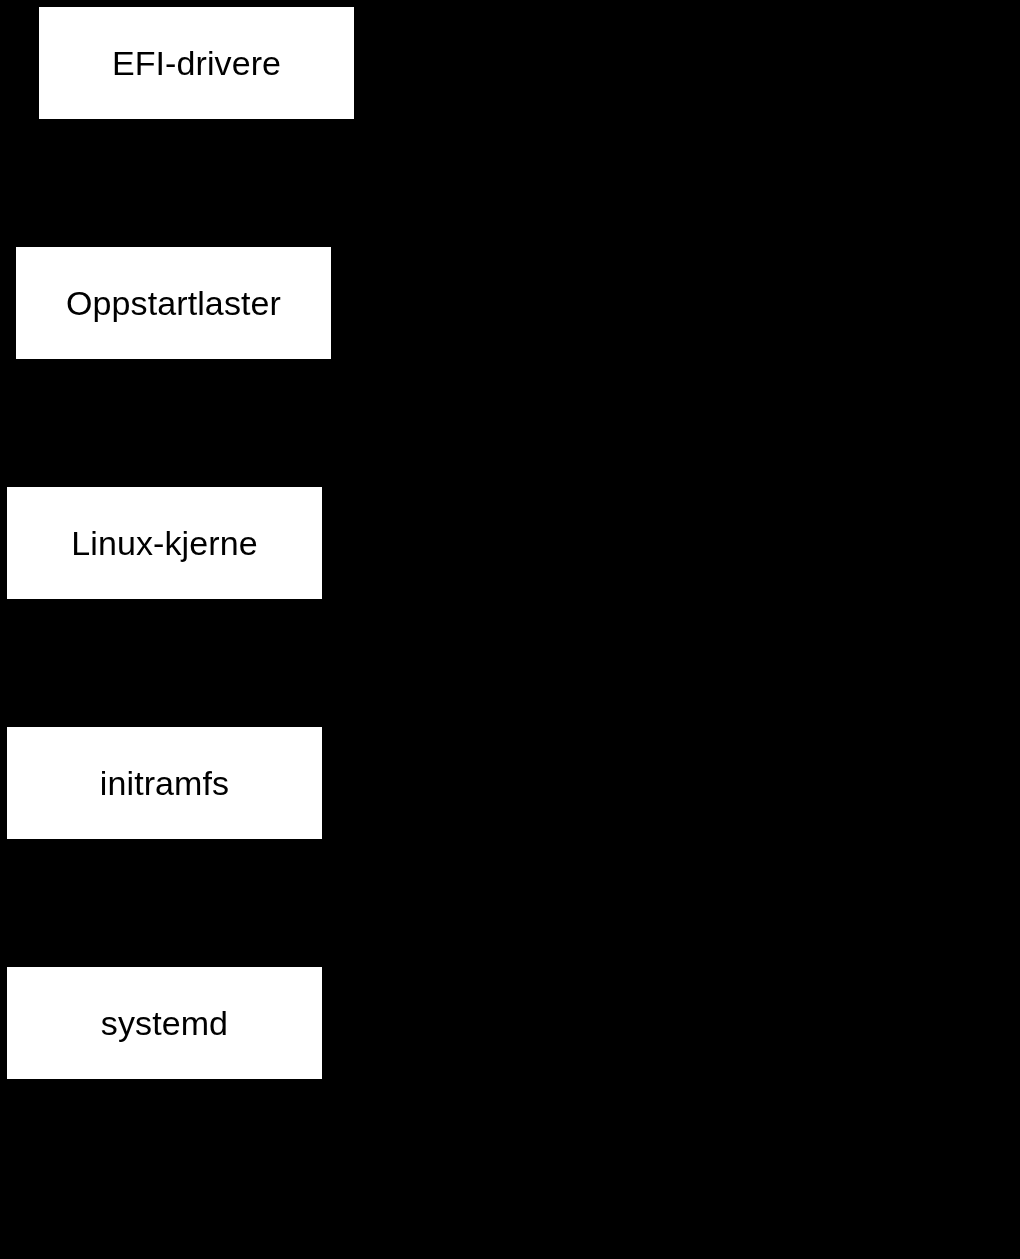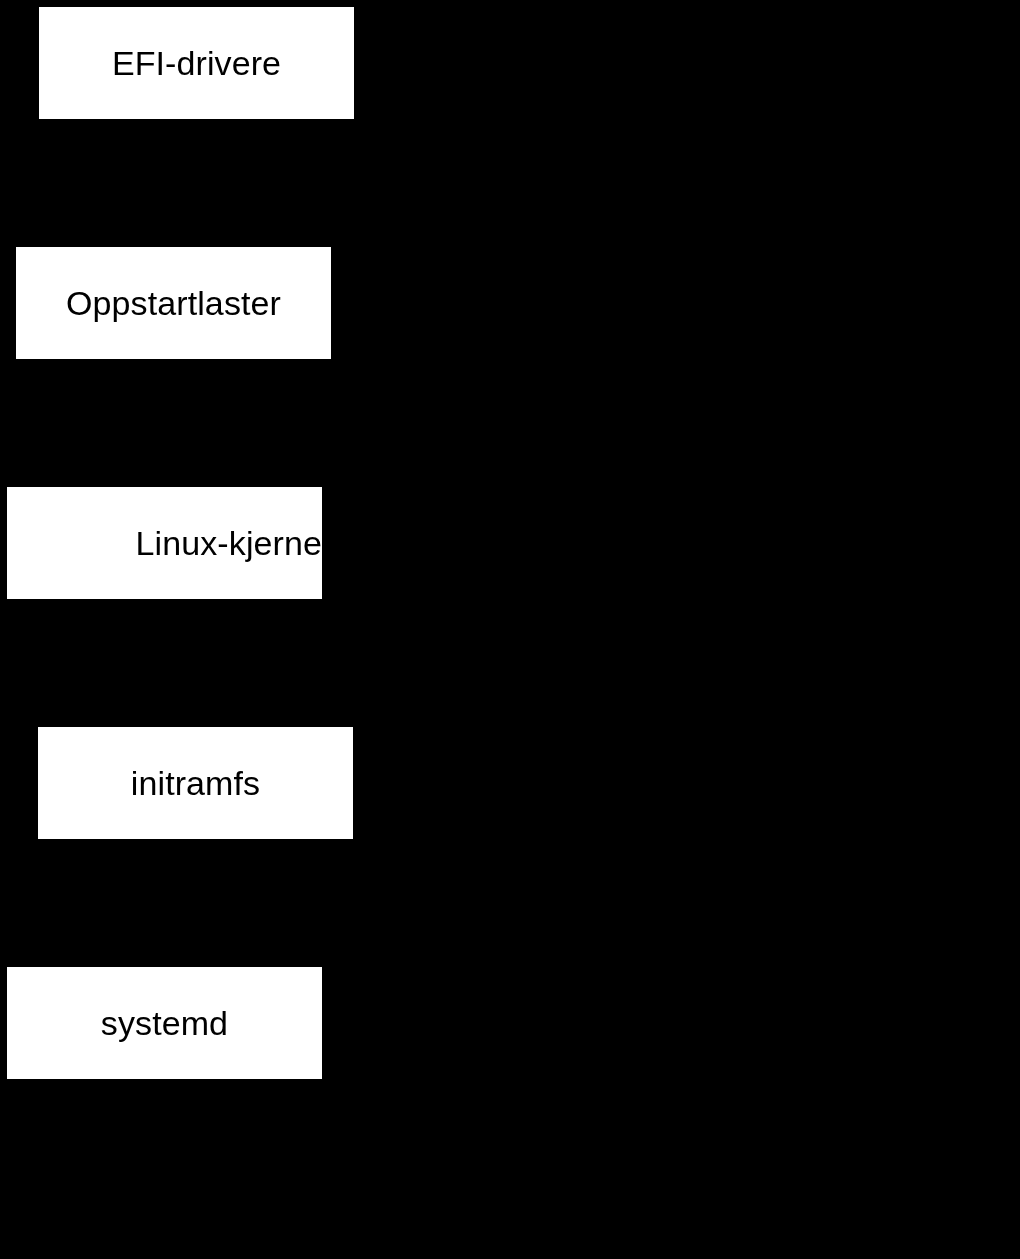--- a/index.html
+++ b/index.html
@@ -35,22 +35,22 @@
     font-size: 34px;
     font-weight: 400;
     line-height: 1;
     letter-spacing: 0.1px;
     white-space: nowrap;
     text-align: center;
   }
   
   .stage-box[data-index="0"] { left: 7px;  top: 7px;    width: 315px; height: 112px; margin-left: 32px; }
   .stage-box[data-index="1"] { left: 16px;  top: 247px;  width: 315px; height: 112px; }
-  .stage-box[data-index="2"] { left: 7px;  top: 487px;  width: 315px; height: 112px; justify-content: flex-end; }
-  .stage-box[data-index="3"] { left: 7px;  top: 727px;  width: 315px; height: 112px; margin-left: 31px; }
+  .stage-box[data-index="2"] { left: 7px;  top: 487px;  width: 315px; height: 112px; }
+  .stage-box[data-index="3"] { left: 7px;  top: 727px;  width: 315px; height: 112px; }
   .stage-box[data-index="4"] { left: 7px;  top: 967px;  width: 315px; height: 112px; }
 </style>
 </head>
 <body>
 
 <div id="diagram-canvas">
 
   <div class="stage-box" data-index="0">
     <span class="stage-label">EFI-drivere</span>
   </div>

